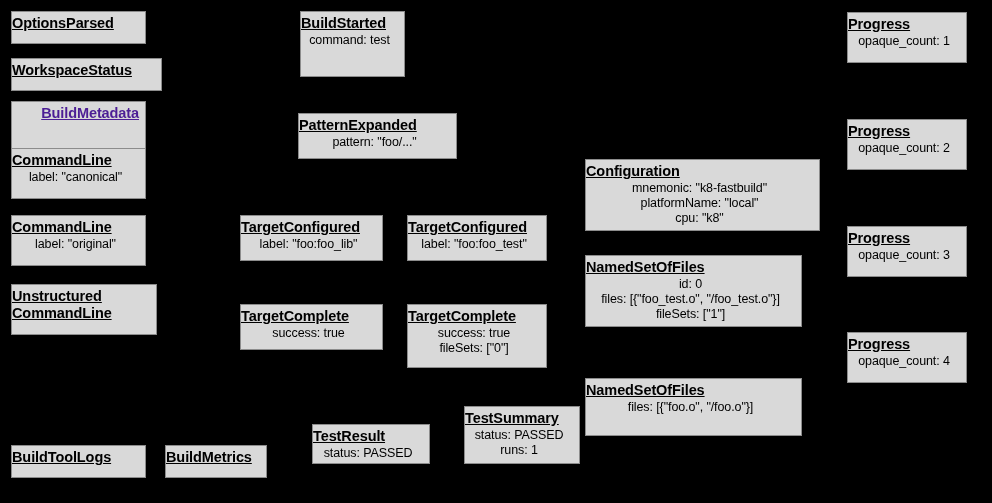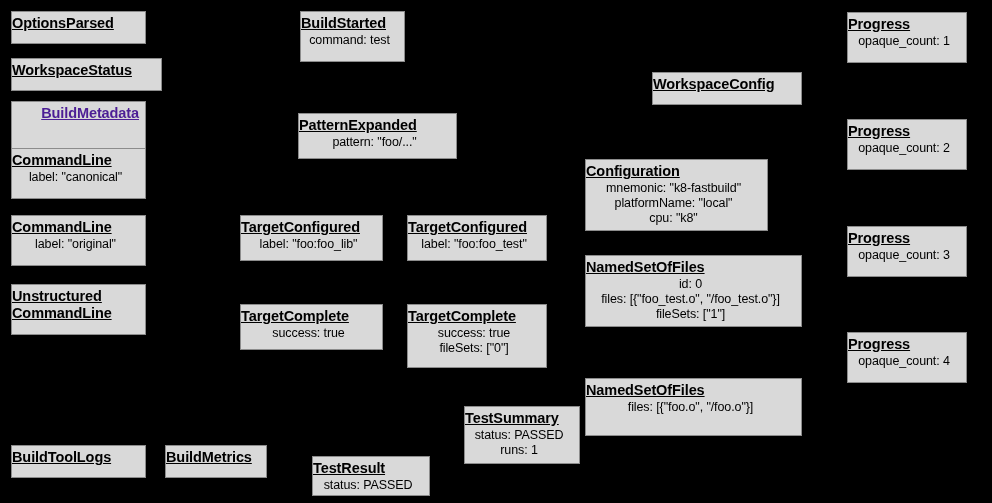--- a/index.html
+++ b/index.html
@@ -72,34 +72,34 @@
       <span class="node-fields">
         <span class="field">label: "canonical"</span>
       </span>
     </div>
     <div class="node" style="left: 11px; top: 215px; width: 135px; height: 51px; background: rgb(217, 217, 217); border-color: rgb(140, 140, 140); color: rgb(0, 0, 0);">
       <span class="node-title">CommandLine</span>
       <span class="node-fields">
         <span class="field">label: "original"</span>
       </span>
     </div>
-    <div class="node" style="left: 11px; top: 284px; width: 135px; height: 51px; background: rgb(217, 217, 217); border-color: rgb(140, 140, 140); color: rgb(0, 0, 0);">
+    <div class="node" style="left: 11px; top: 284px; width: 146px; height: 51px; background: rgb(217, 217, 217); border-color: rgb(140, 140, 140); color: rgb(0, 0, 0);">
       <span class="node-title">Unstructured
 CommandLine</span>
       <span class="node-fields"></span>
     </div>
     <div class="node" style="left: 11px; top: 445px; width: 135px; height: 33px; background: rgb(217, 217, 217); border-color: rgb(140, 140, 140); color: rgb(0, 0, 0);">
       <span class="node-title">BuildToolLogs</span>
       <span class="node-fields"></span>
     </div>
     <div class="node" style="left: 165px; top: 445px; width: 102px; height: 33px; background: rgb(217, 217, 217); border-color: rgb(140, 140, 140); color: rgb(0, 0, 0);">
       <span class="node-title">BuildMetrics</span>
       <span class="node-fields"></span>
     </div>
-    <div class="node" style="left: 300px; top: 11px; width: 105px; height: 51px; background: rgb(217, 217, 217); border-color: rgb(140, 140, 140); color: rgb(0, 0, 0);">
+    <div class="node" style="left: 300px; top: 11px; width: 105px; height: 66px; background: rgb(217, 217, 217); border-color: rgb(140, 140, 140); color: rgb(0, 0, 0);">
       <span class="node-title">BuildStarted</span>
       <span class="node-fields">
         <span class="field">command: test</span>
       </span>
     </div>
     <div class="node" style="left: 298px; top: 113px; width: 159px; height: 46px; background: rgb(217, 217, 217); border-color: rgb(140, 140, 140); color: rgb(0, 0, 0);">
       <span class="node-title">PatternExpanded</span>
       <span class="node-fields">
         <span class="field">pattern: "foo/..."</span>
       </span>
@@ -122,38 +122,34 @@
         <span class="field">success: true</span>
       </span>
     </div>
     <div class="node" style="left: 407px; top: 304px; width: 140px; height: 64px; background: rgb(217, 217, 217); border-color: rgb(140, 140, 140); color: rgb(0, 0, 0);">
       <span class="node-title">TargetComplete</span>
       <span class="node-fields">
         <span class="field">success: true</span>
         <span class="field">fileSets: ["0"]</span>
       </span>
     </div>
-    <div class="node" style="left: 312px; top: 424px; width: 118px; height: 40px; background: rgb(217, 217, 217); border-color: rgb(140, 140, 140); color: rgb(0, 0, 0); margin-top: 32px;">
+    <div class="node" style="left: 312px; top: 424px; width: 118px; height: 40px; background: rgb(217, 217, 217); border-color: rgb(140, 140, 140); color: rgb(0, 0, 0);">
       <span class="node-title">TestResult</span>
       <span class="node-fields">
         <span class="field">status: PASSED</span>
       </span>
     </div>
     <div class="node" style="left: 440px; top: 406px; width: 116px; height: 58px; background: rgb(217, 217, 217); border-color: rgb(140, 140, 140); color: rgb(0, 0, 0); margin-left: 24px;">
       <span class="node-title">TestSummary</span>
       <span class="node-fields">
         <span class="field">status: PASSED</span>
         <span class="field">runs: 1</span>
       </span>
     </div>
-    <div class="node" style="left: 652px; top: 72px; width: 150px; height: 33px; background: rgb(217, 217, 217); border-color: rgb(140, 140, 140); color: rgb(0, 0, 0);">
-      <span class="node-title">WorkspaceConfig</span>
-      <span class="node-fields"></span>
-    </div>
-    <div class="node" style="left: 585px; top: 159px; width: 183px; height: 72px; background: rgb(217, 217, 217); border-color: rgb(140, 140, 140); color: rgb(0, 0, 0);">
+    <div class="node" style="left: 585px; top: 159px; width: 235px; height: 72px; background: rgb(217, 217, 217); border-color: rgb(140, 140, 140); color: rgb(0, 0, 0);">
       <span class="node-title">Configuration</span>
       <span class="node-fields">
         <span class="field">mnemonic: "k8-fastbuild"</span>
         <span class="field">platformName: "local"</span>
         <span class="field">cpu: "k8"</span>
       </span>
     </div>
     <div class="node" style="left: 585px; top: 255px; width: 217px; height: 72px; background: rgb(217, 217, 217); border-color: rgb(140, 140, 140); color: rgb(0, 0, 0);">
       <span class="node-title">NamedSetOfFiles</span>
       <span class="node-fields">

